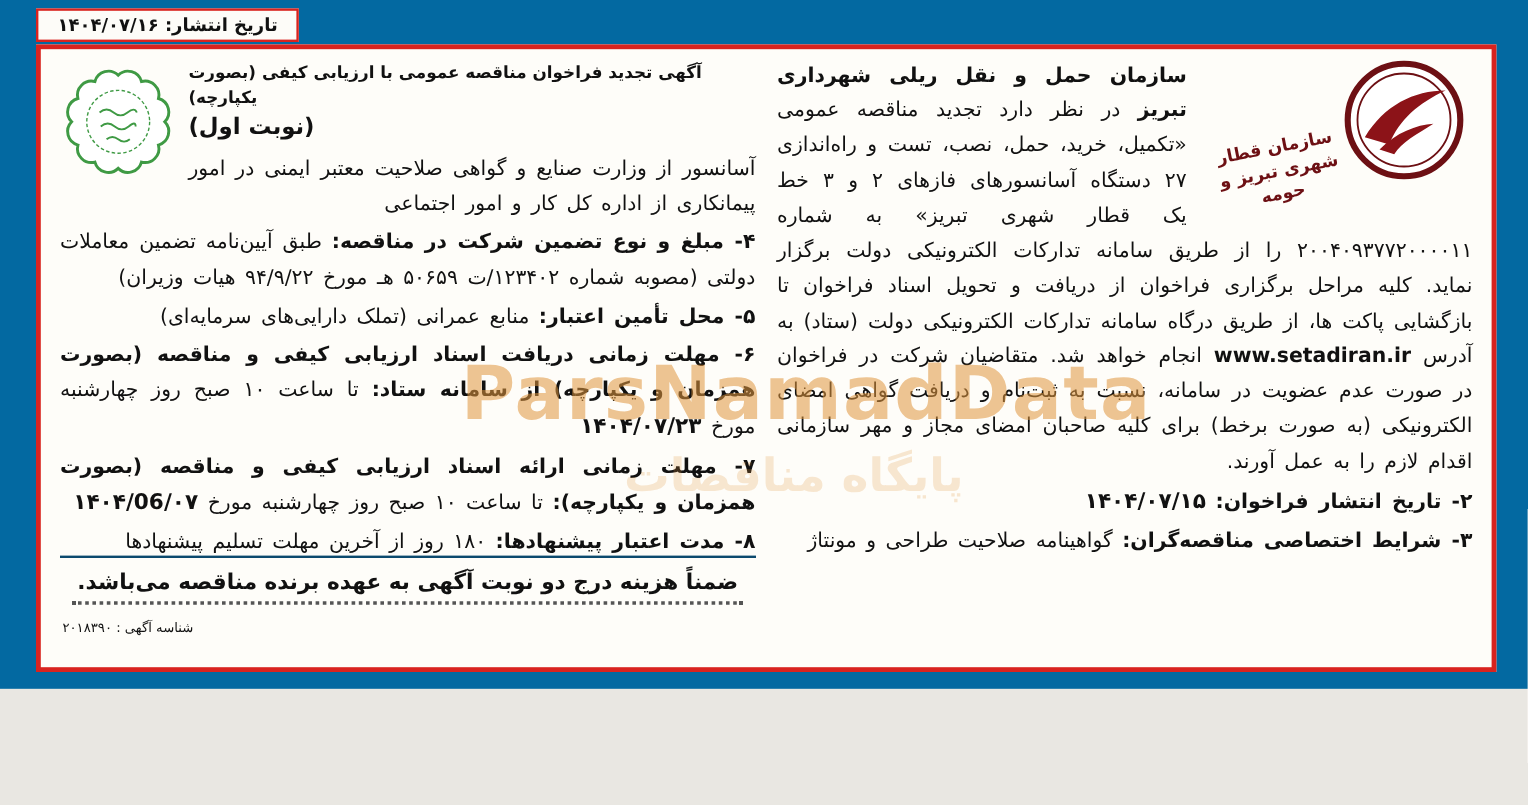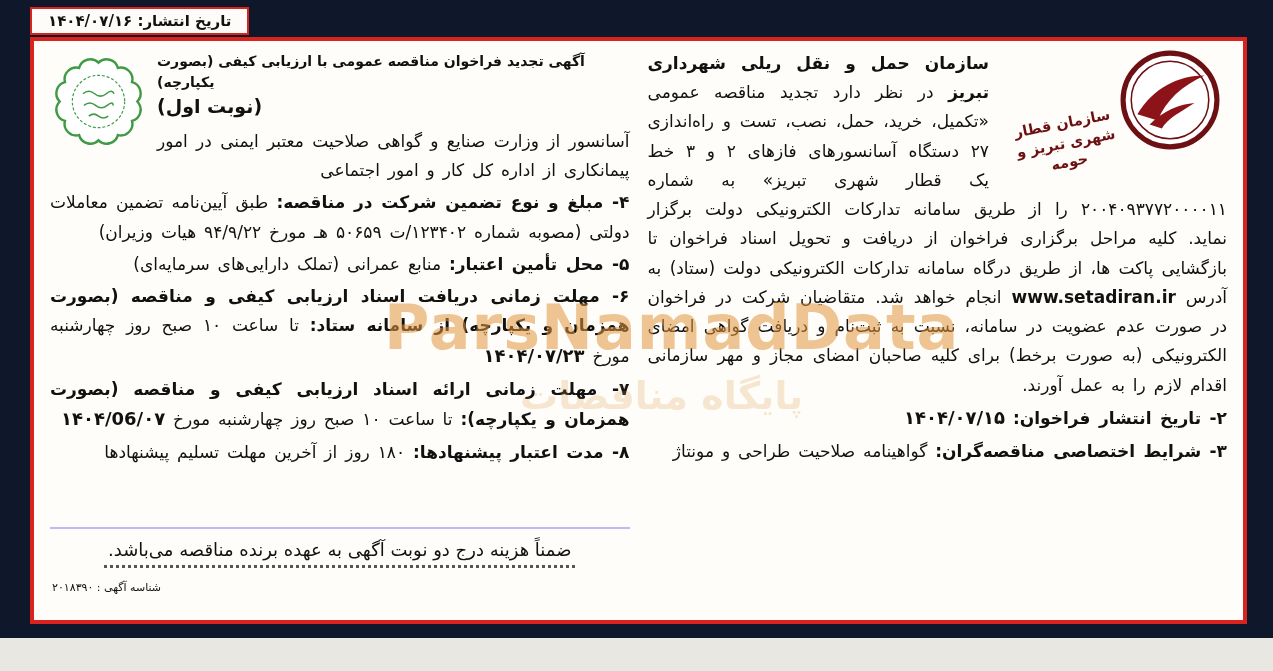--- a/index.html
+++ b/index.html
@@ -1,19 +1,19 @@
 <!DOCTYPE html>
 <html lang="fa"><head>
 <meta charset="utf-8">
 <style>
   * { box-sizing: border-box; }
   body { margin:0; background:#e9e7e2; }
   .page {
-    position:relative; width:1273px; height:638px;
-    background:#0f172a; color:#111;
+    position:relative; width:1273px; height:574px;
+    background:#0369a1; color:#111;
     font-family:"DejaVu Sans","Liberation Sans",sans-serif;
     overflow:hidden;
   }
   .date-box {
     position:absolute; top:7px; left:30px; z-index:4;
     border:2px solid #d9231f; background:#fdfcf8;
     padding:3px 16px; font-size:15px; font-weight:bold;
   }
   .ad {
     position:absolute; left:30px; right:26px; top:37px; bottom:14px;
@@ -45,22 +45,22 @@
   .green-emblem { float:left; width:97px; height:97px; margin:4px 10px 8px 0; }
 
   .title {
     margin:2px 4px 2px 0; font-size:14px; font-weight:bold;
     text-align:left; line-height:1.5;
   }
   .subtitle { font-size:19px; font-weight:bold; text-align:left; margin:0 0 10px; }
 
   .footer-note {
     position:absolute; left:0; right:0; bottom:46px;
-    border-top:2px solid #c4b5fd; padding-top:10px;
-    text-align:center; font-size:18px; font-weight:normal;
+    border-top:2px solid #0c4a6e; padding-top:10px;
+    text-align:center; font-size:18px; font-weight:bold;
   }
   .note-text { display:inline-block; border-bottom:3px dotted #555; padding:0 4px 5px; }
   .ad-id { position:absolute; left:2px; bottom:20px; font-size:11px; }
 
   
   .wm-brand {
     position:absolute; left:350px; top:250px; z-index:3;
     font-size:62px; font-weight:bold; letter-spacing:1px;
     color:#e0963e; opacity:0.55; direction:ltr; pointer-events:none;
   }

